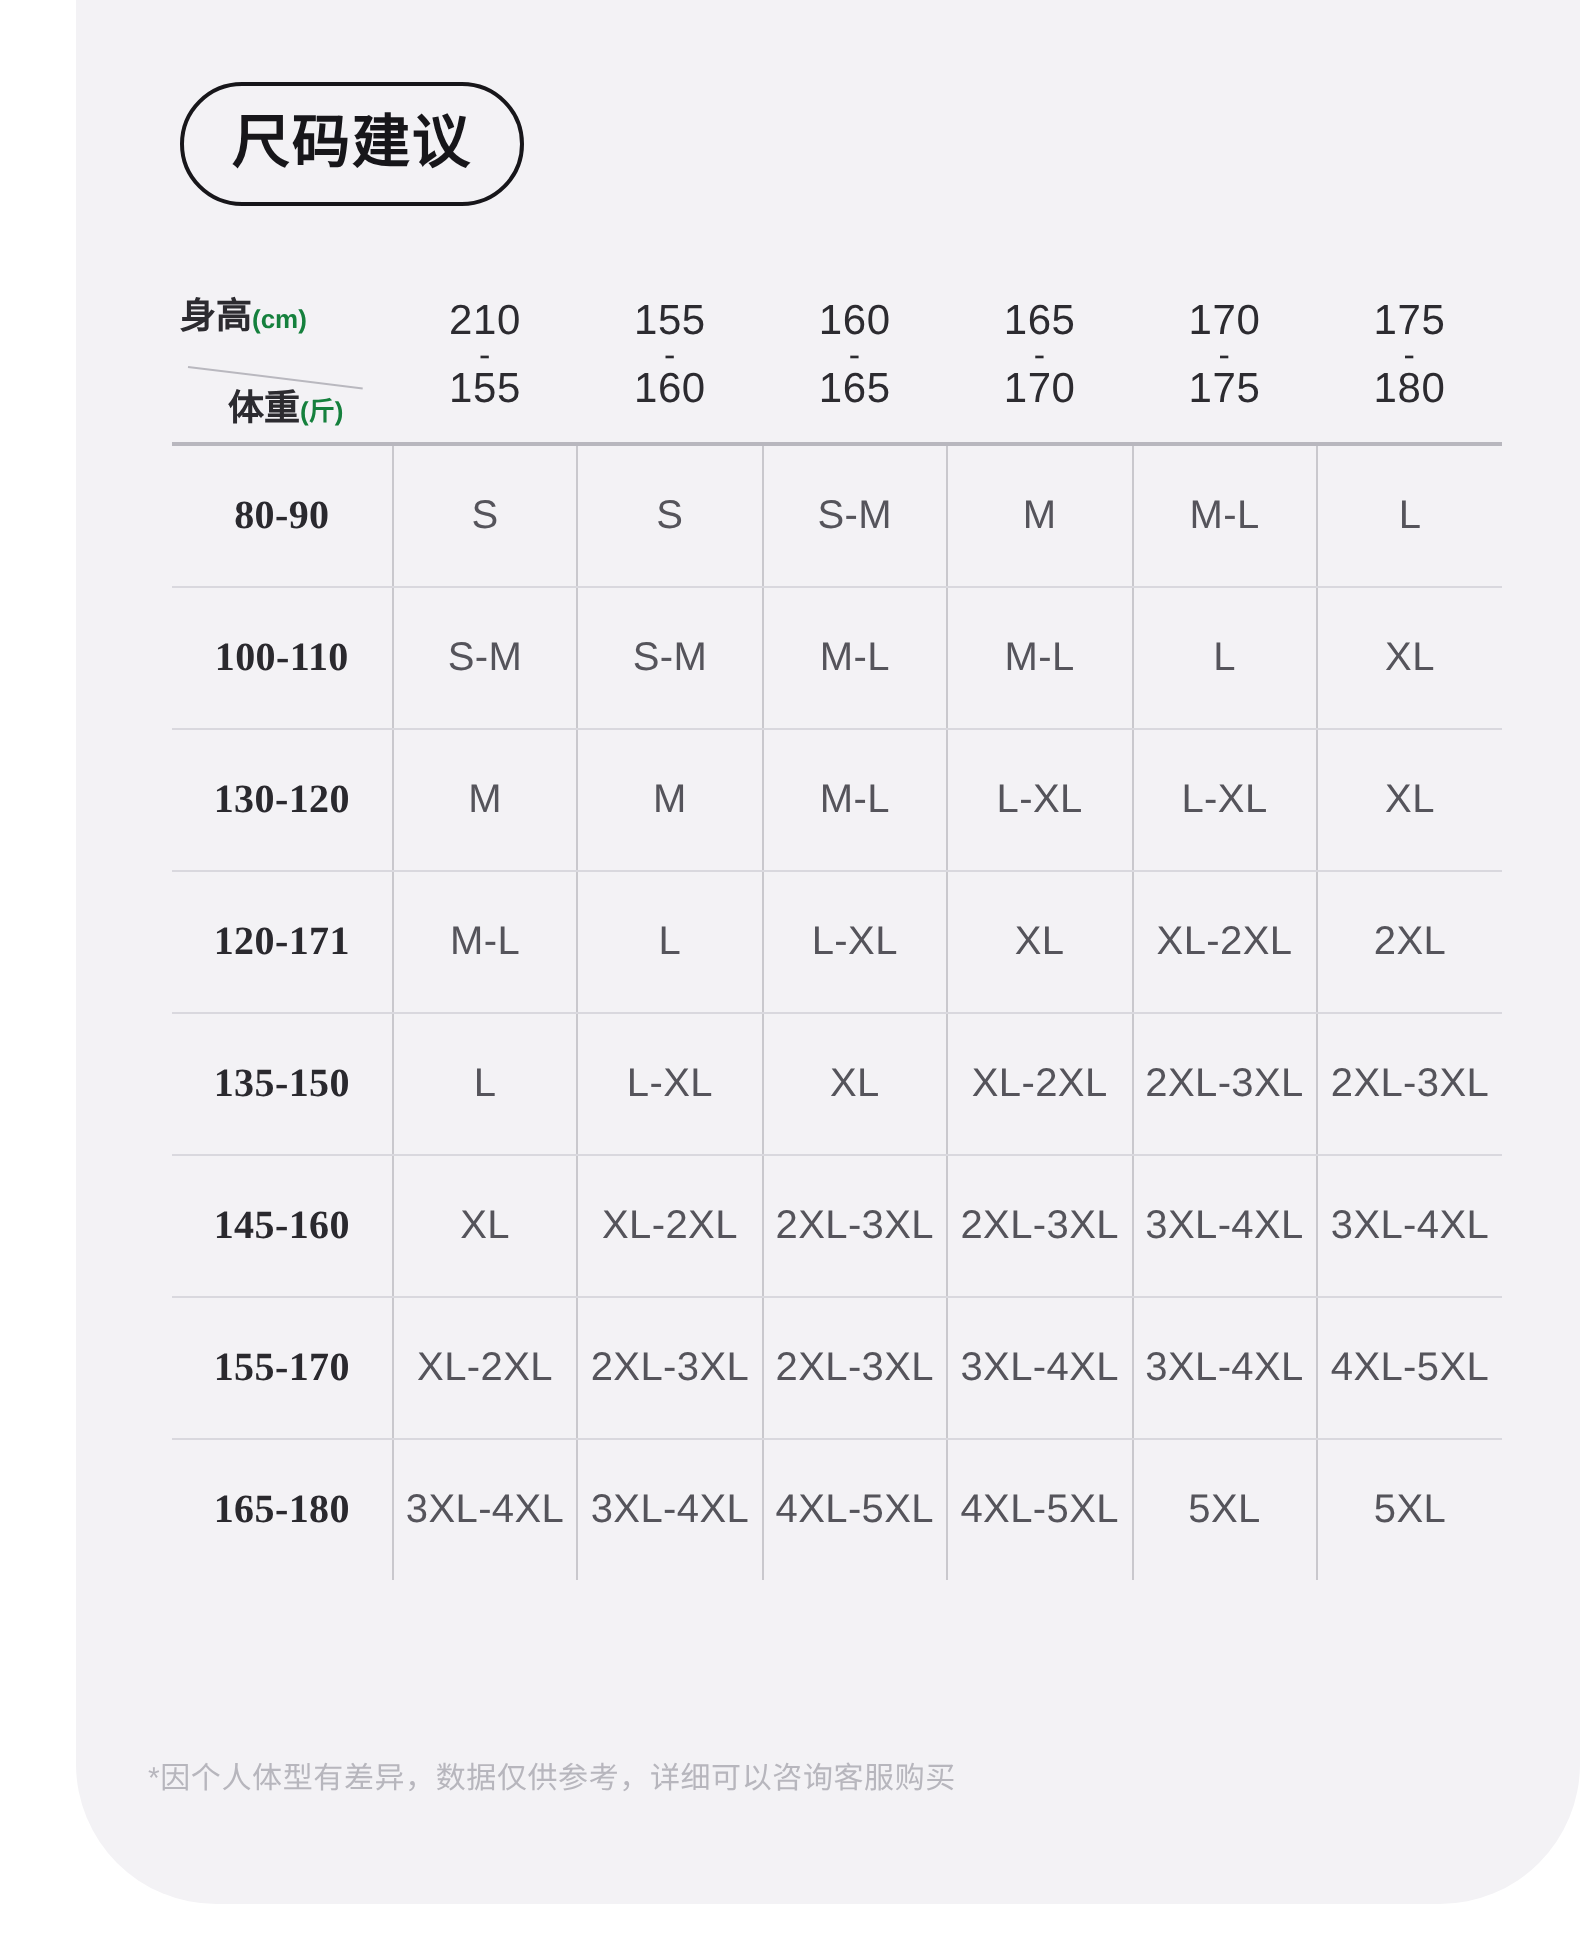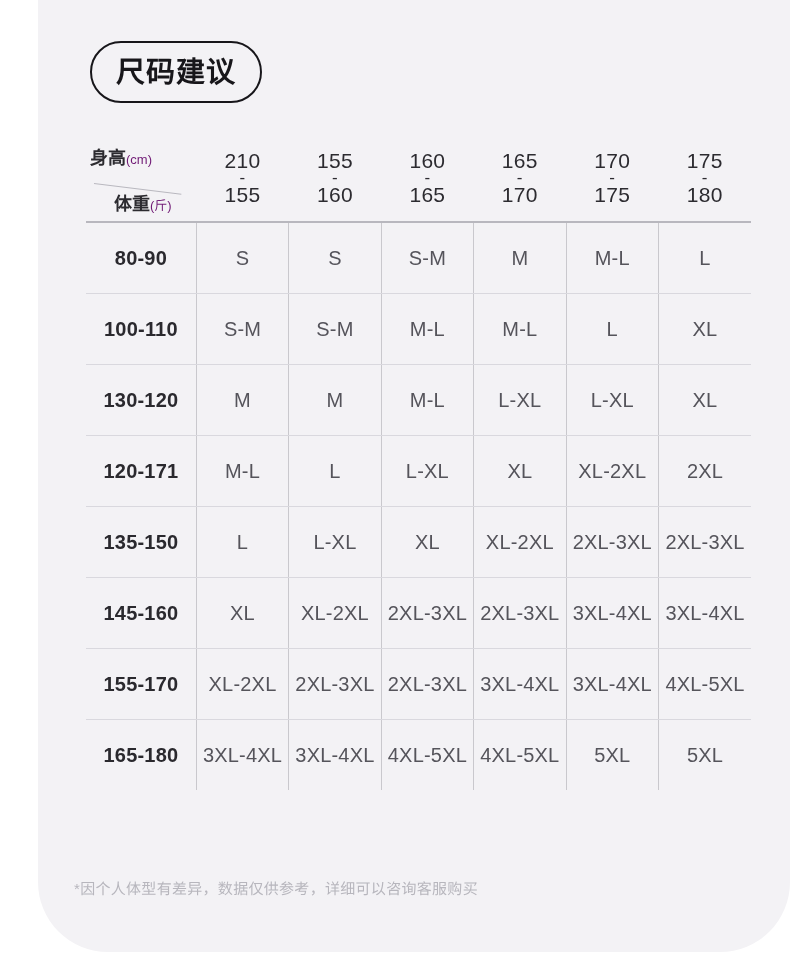--- a/index.html
+++ b/index.html
@@ -100,22 +100,22 @@
     left: 4px;
     bottom: 6px;
     font-size: 18px;
     font-weight: 700;
     color: #2c2b30;
     white-space: nowrap;
     margin-left: 24px;
   }
   .hdr-corner .unit {
     font-size: 13px;
-    font-weight: 400;
-    color: #701a75;
+    font-weight: 700;
+    color: #15803d;
   }
   .hdr-corner .slash {
     position: absolute;
     left: 8px;
     top: 48px;
     width: 88px;
     height: 1px;
     background: #b9b8bf;
     transform: rotate(7deg);
     transform-origin: left center;
@@ -157,20 +157,21 @@
     border-right: 1.5px solid #c9c8cd;
   }
   tr.data-row td:last-child { border-right: 0; }
   tr.data-row:last-child td { border-bottom: 0; }
 
   td.row-label {
     font-size: 20px;
     font-weight: 700;
     color: #2a292e;
     letter-spacing: 0.2px;
+    font-family: Liberation Serif, serif;
   }
   td.size-cell {
     font-size: 20px;
     color: #55545b;
     letter-spacing: 0.2px;
     white-space: nowrap;
   }
 
   
   .footnote {

